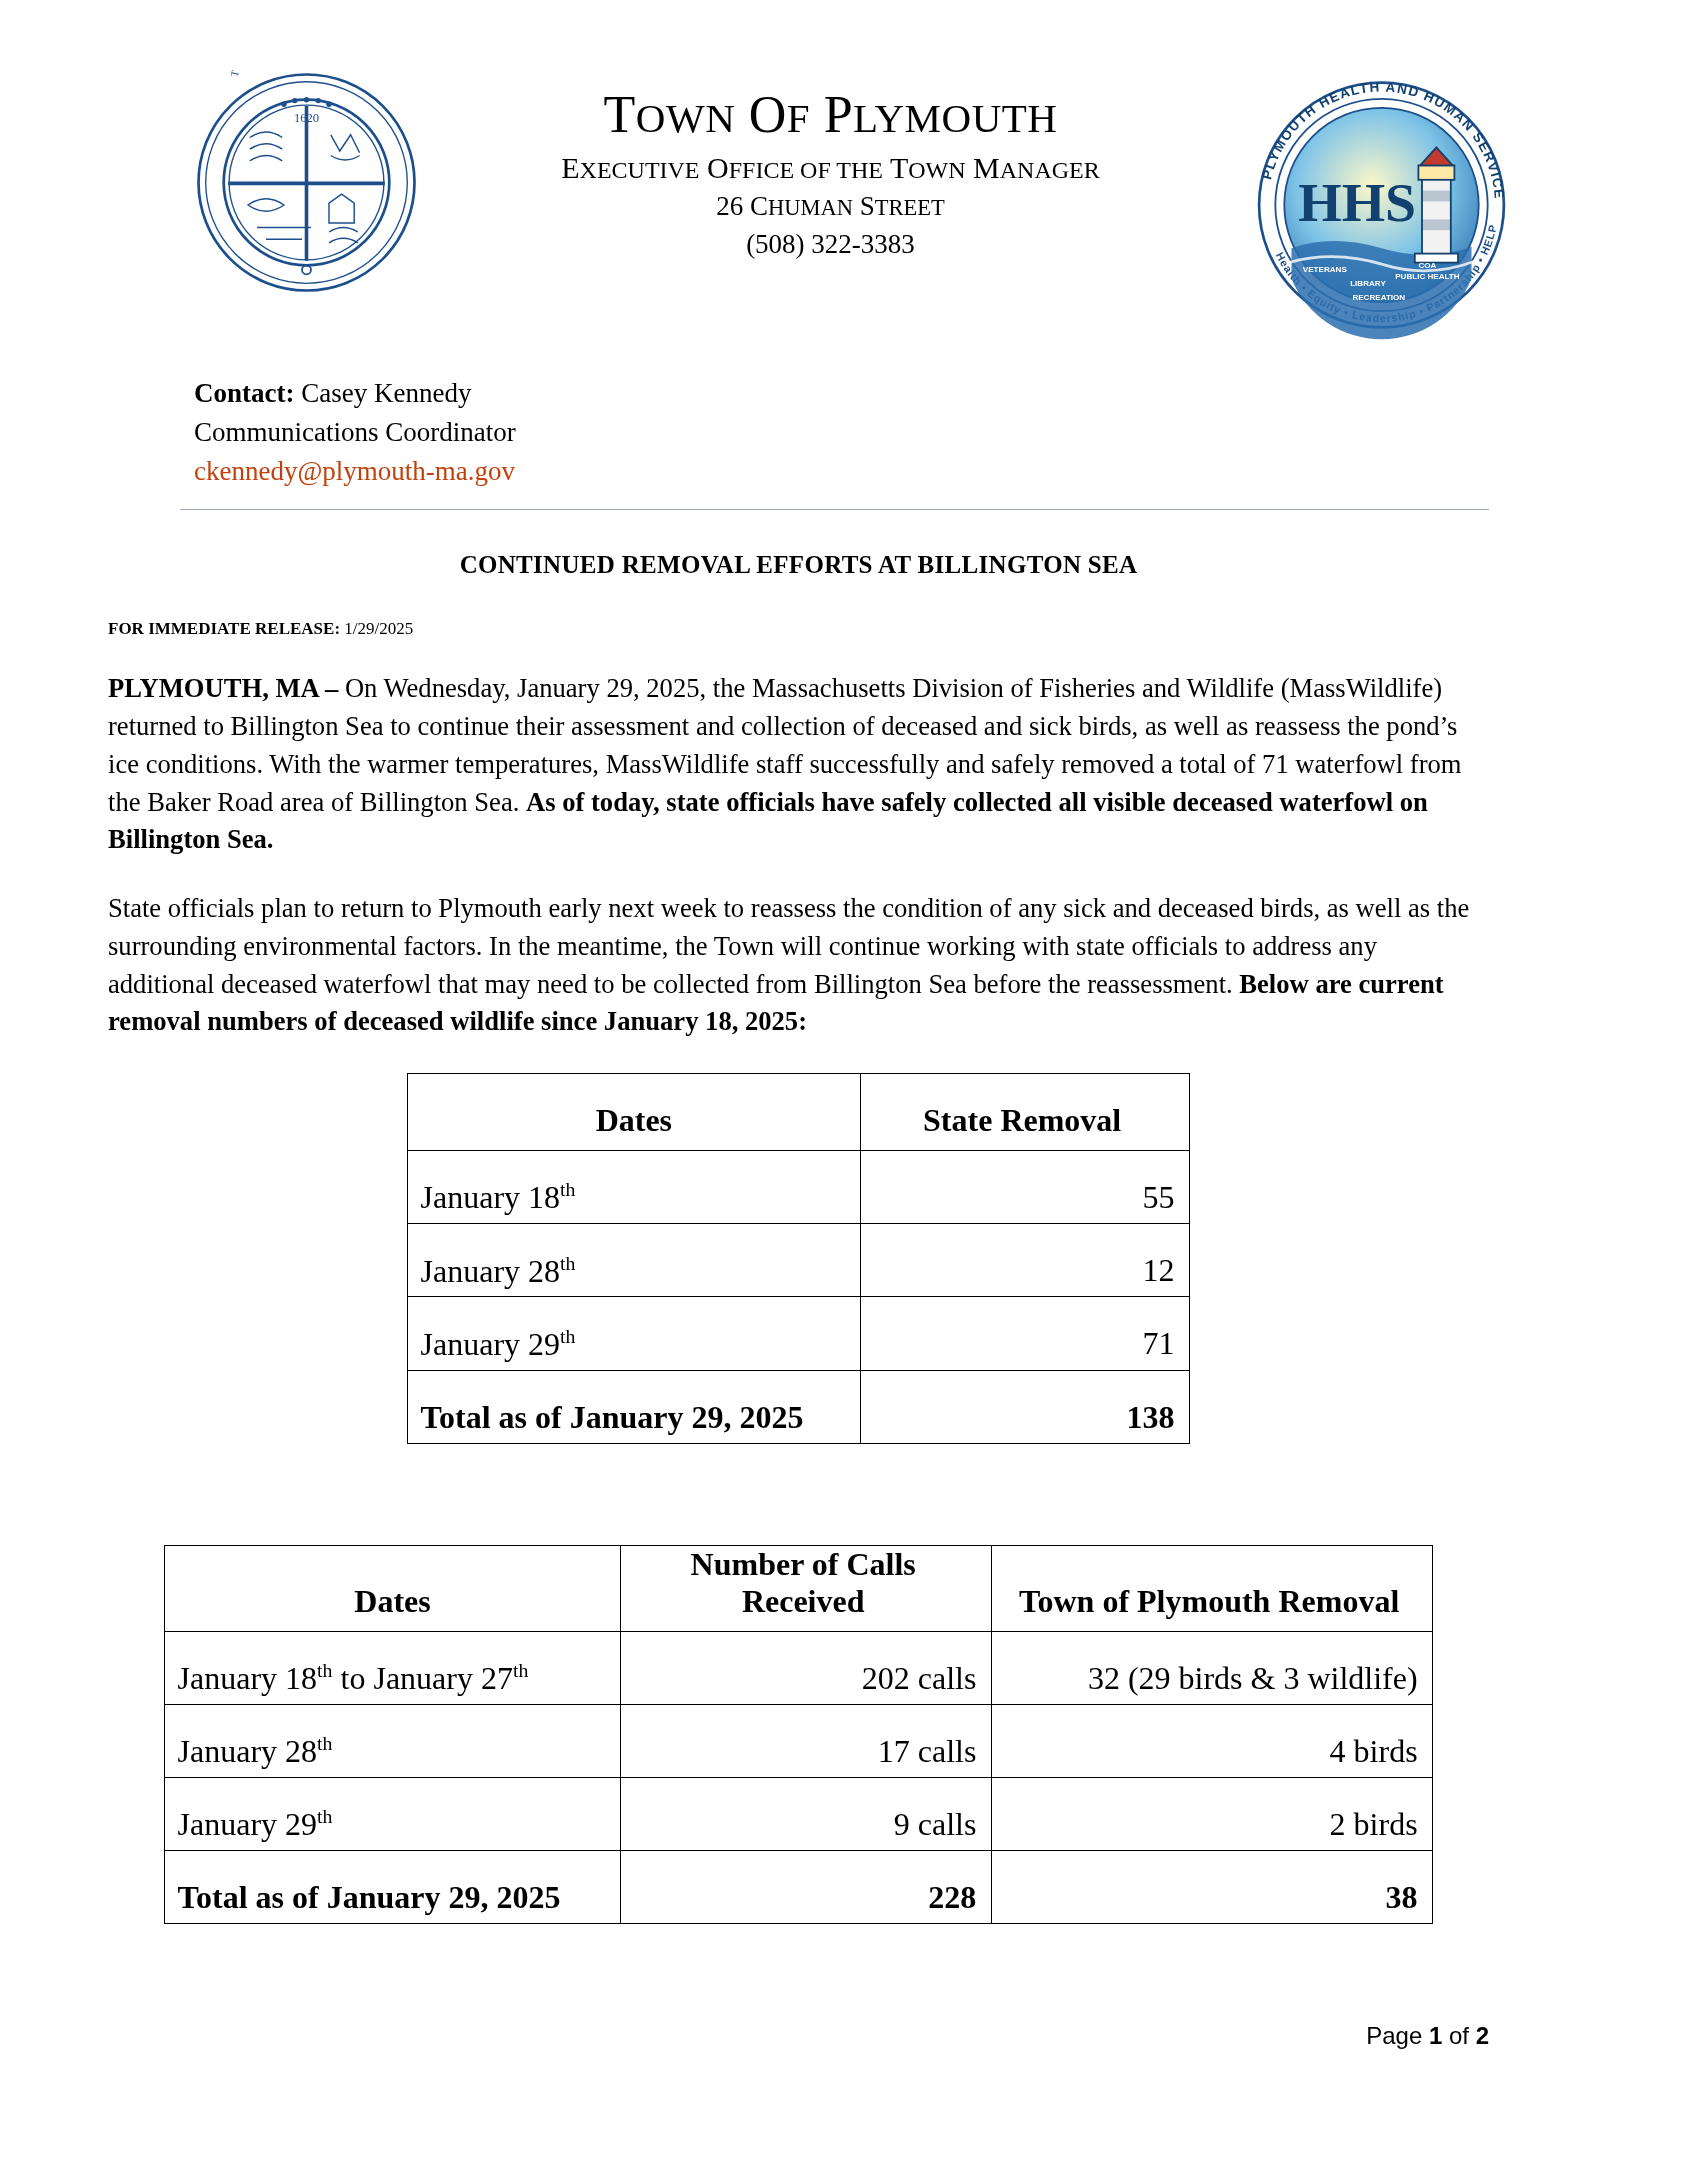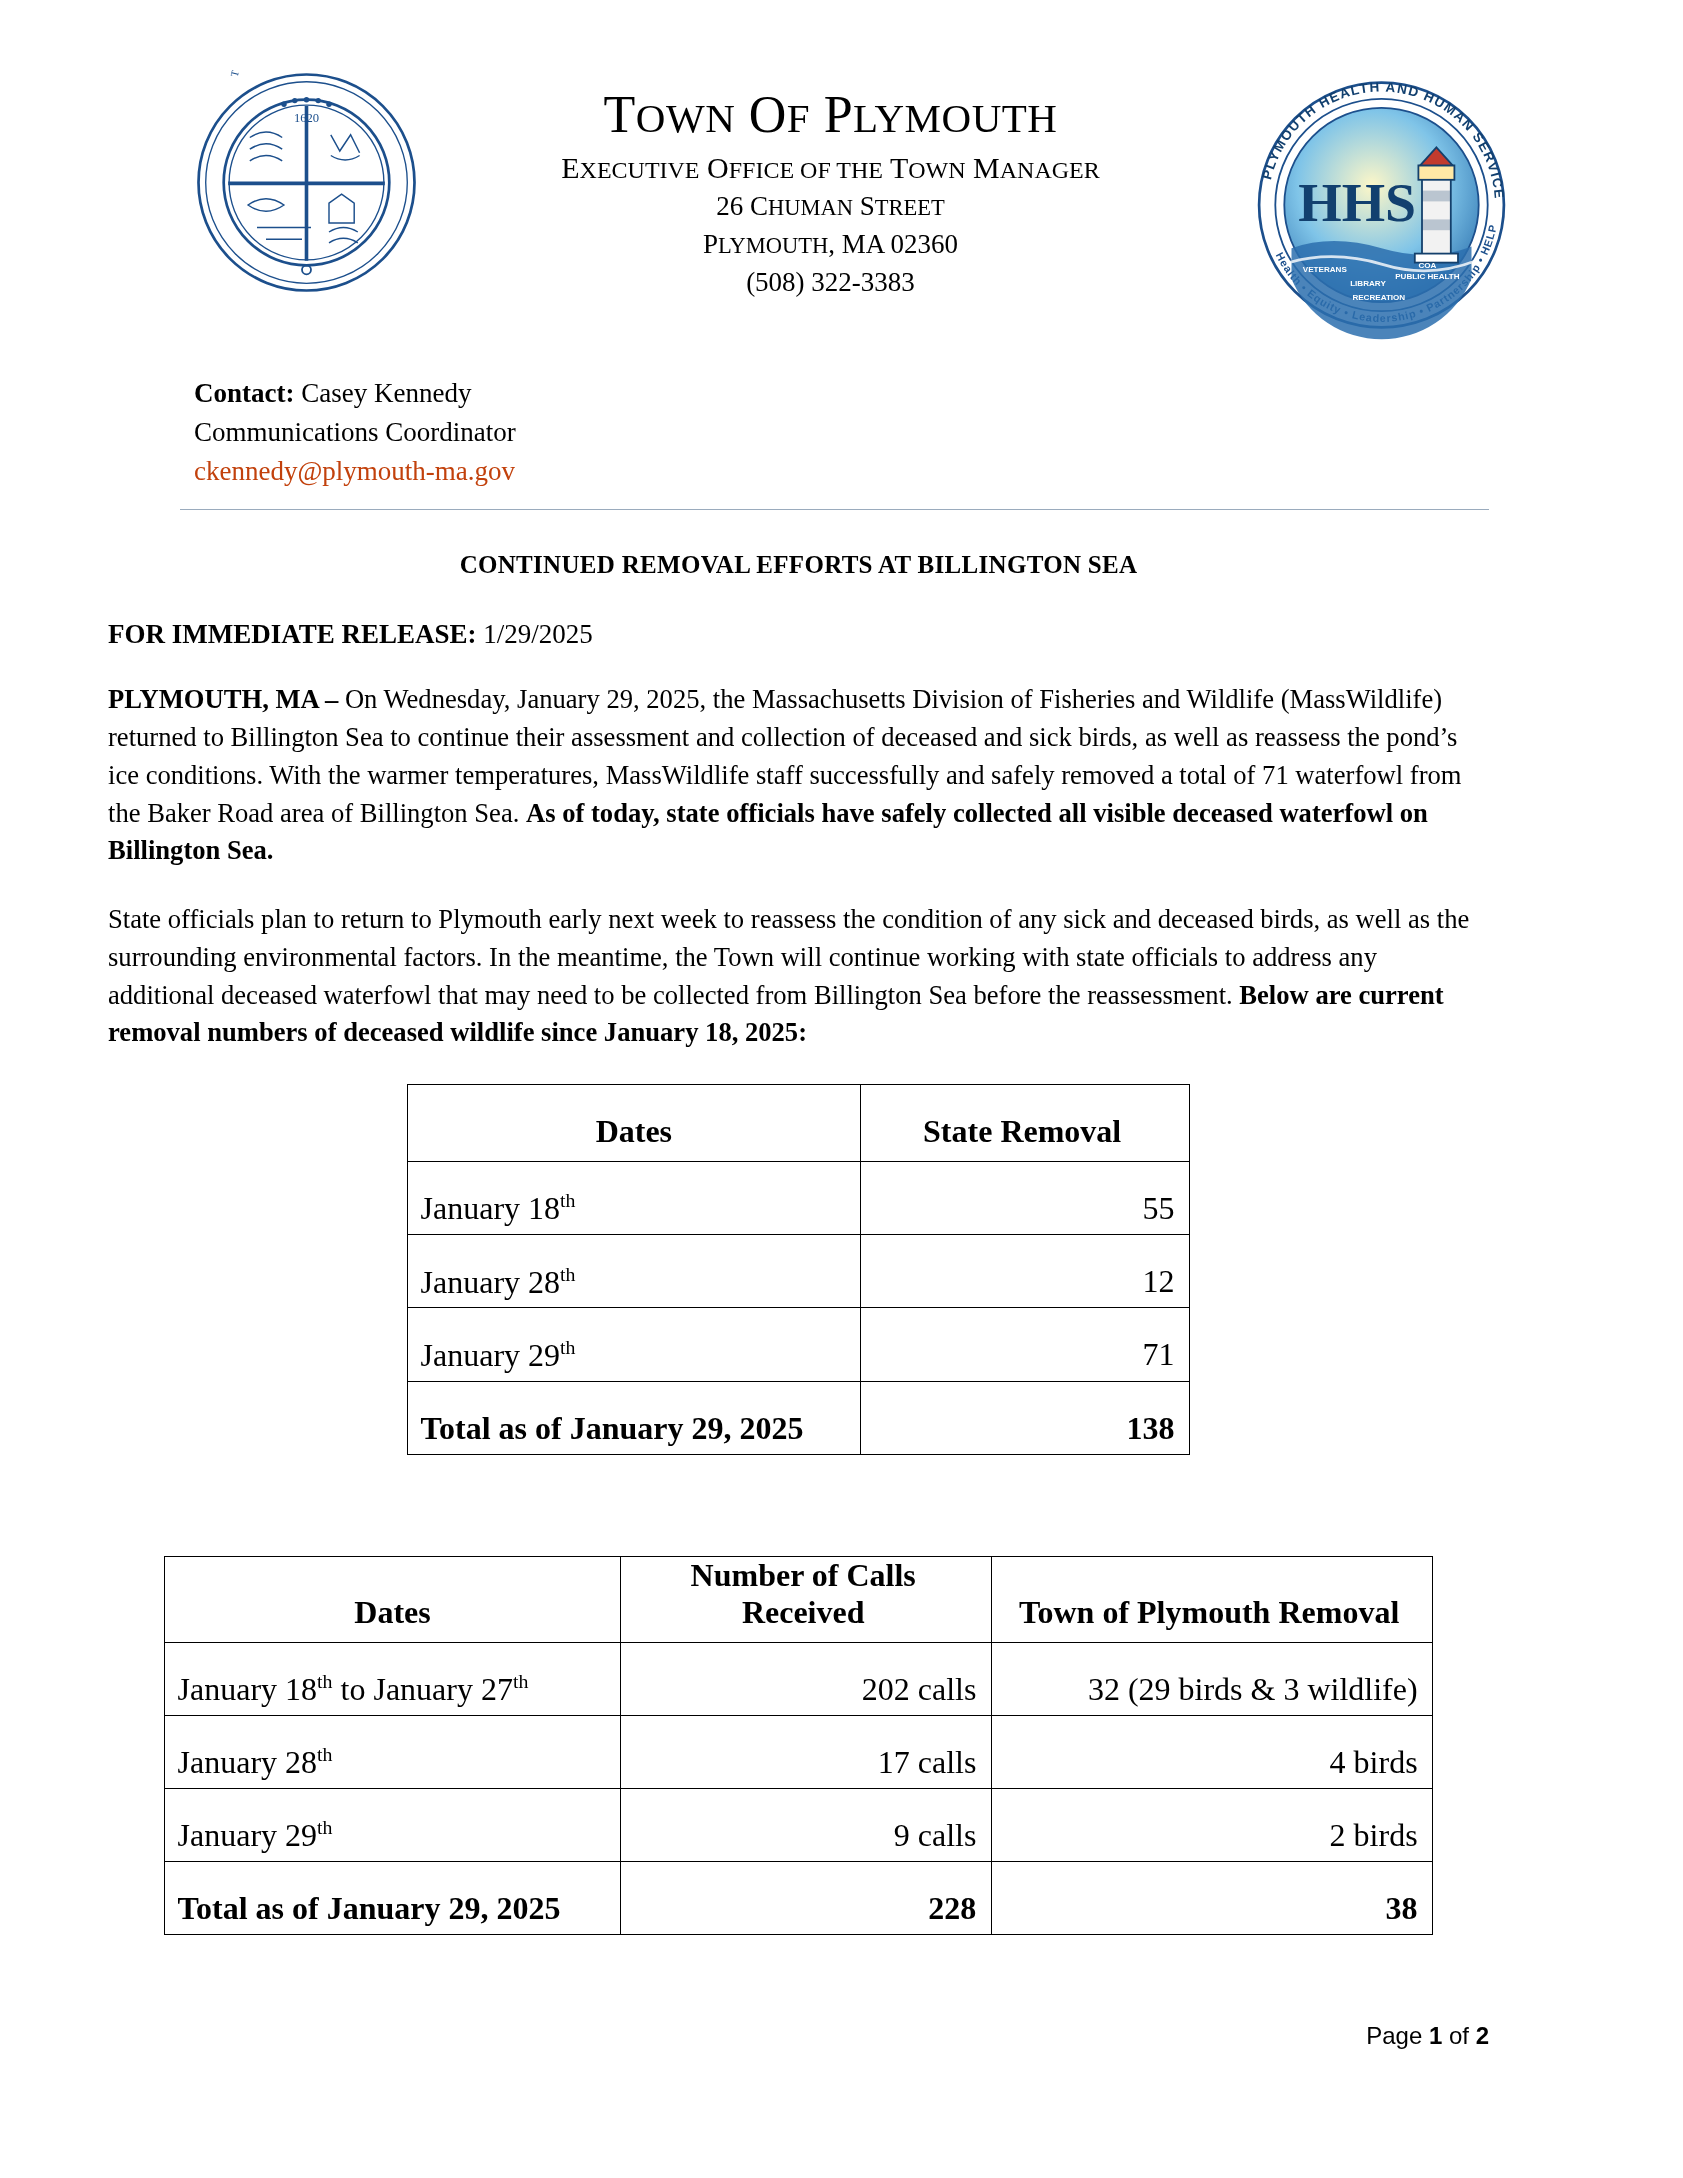--- a/index.html
+++ b/index.html
@@ -92,21 +92,21 @@
     padding: 0 194px 0 108px;
   }
   .headline {
     text-align: center;
     font-weight: bold;
     font-size: 25px;
     margin-top: 41px;
     letter-spacing: 0.3px;
   }
   .release-line {
-    font-size: 27px;
+    font-size: 17px;
     margin-top: 40px;
   }
   .release-line b { font-weight: bold; }
   p.para {
     font-size: 26.6px;
     line-height: 1.42;
     margin: 31px 0 0 0;
     text-align: left;
   }
   p.para b { font-weight: bold; }
@@ -241,23 +241,20 @@
       </div>
       <div class="title-sub">
         <span class="sc-first">E</span><span class="sc-rest">XECUTIVE</span>
         <span class="sc-first">O</span><span class="sc-rest">FFICE OF THE</span>
         <span class="sc-first">T</span><span class="sc-rest">OWN</span>
         <span class="sc-first">M</span><span class="sc-rest">ANAGER</span>
       </div>
       <div class="title-line">
         26 <span class="sc-first">C</span><span class="sc-rest">HUMAN</span>
         <span class="sc-first">S</span><span class="sc-rest">TREET</span>
-      </div>
-      <div class="title-line">
-        <span class="sc-first">P</span><span class="sc-rest">LYMOUTH</span>, MA 02360
       </div>
       <div class="title-line">(508) 322-3383</div>
     </div>
 
     <div class="hhs-logo">
       <svg viewBox="0 0 310 300" width="279" height="270" aria-hidden="true">
         <defs>
           <path id="hhsTop" d="M 155,150 m -126,0 a 126,126 0 1,1 252,0" fill="none"></path>
           <path id="hhsBot" d="M 155,150 m -130,0 a 130,130 0 1,0 260,0" fill="none"></path>
           <radialGradient id="sky" cx="45%" cy="40%" r="70%">

